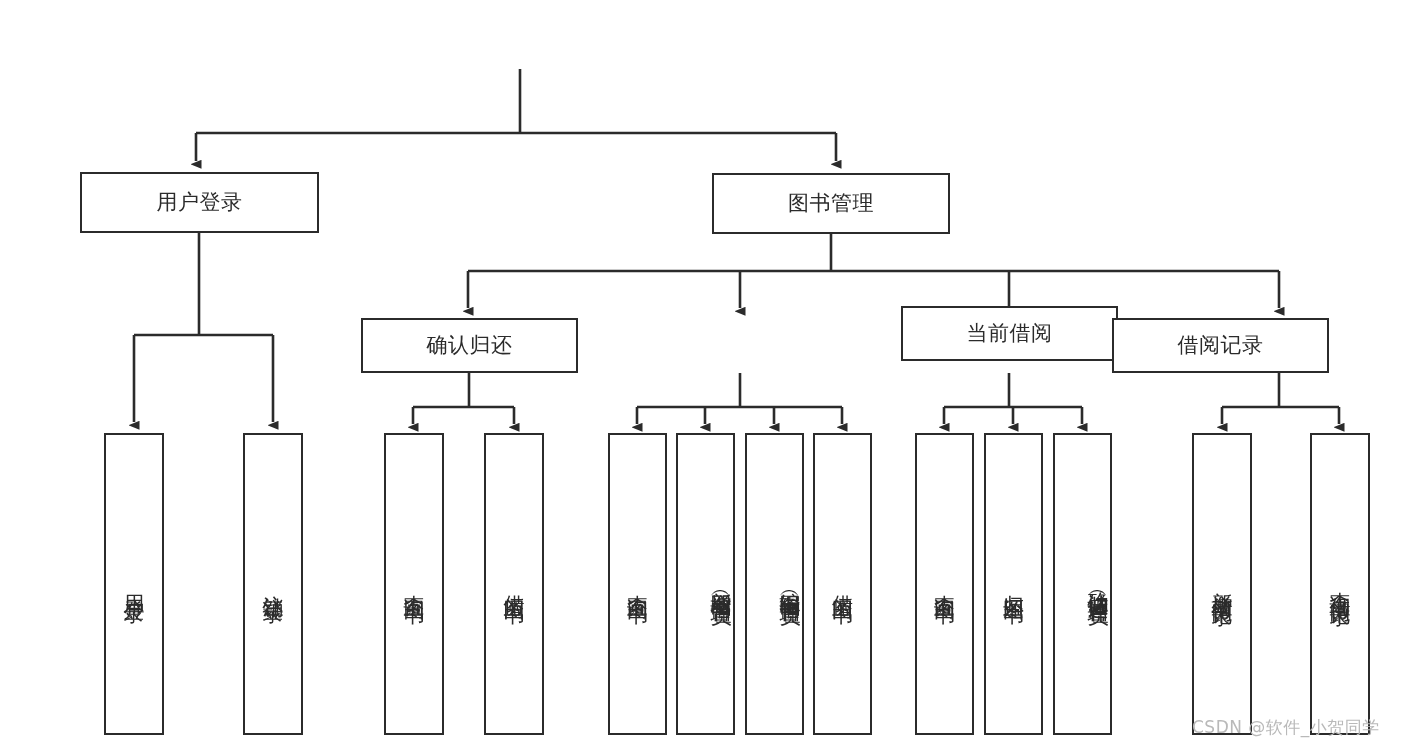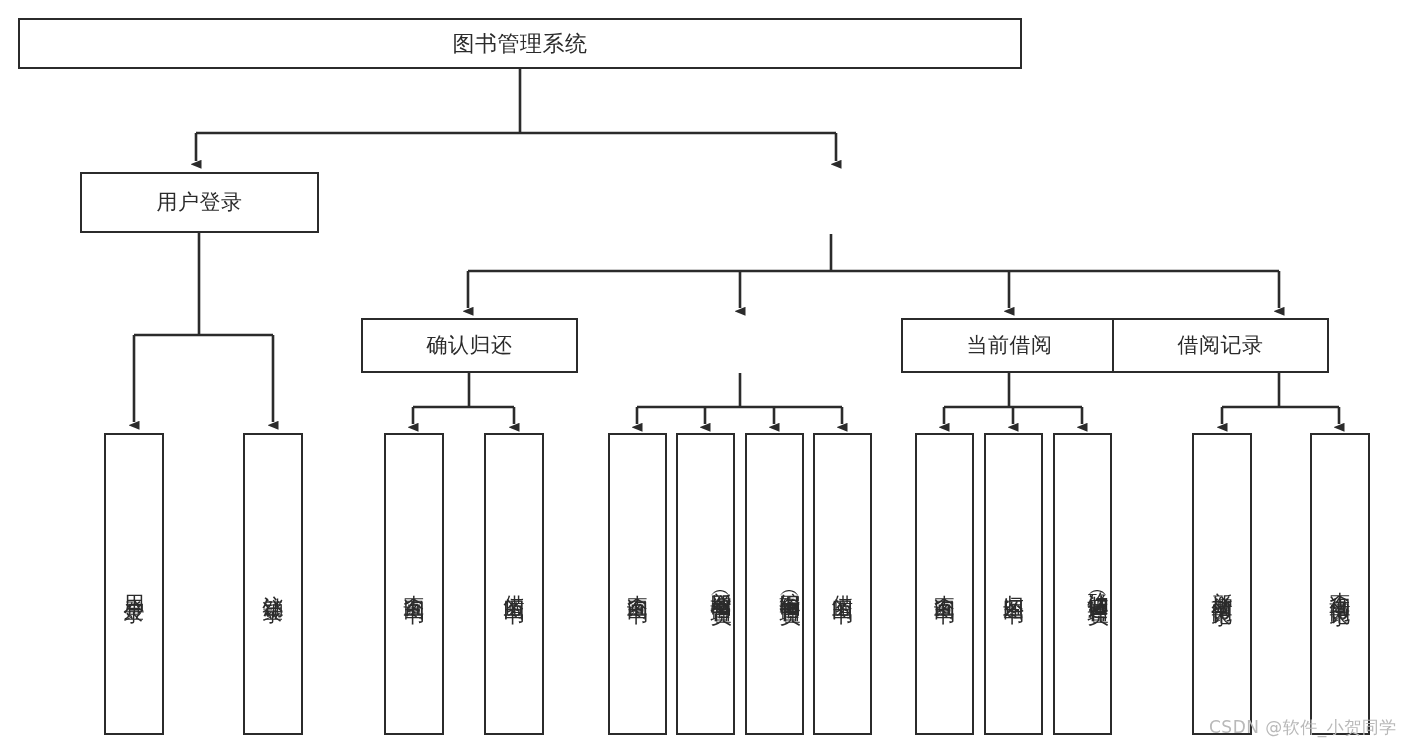--- a/index.html
+++ b/index.html
@@ -115,41 +115,41 @@
       <path d="M1013,407 L1013,424" marker-end="url(#arrow)"></path>
       <path d="M1082,407 L1082,424" marker-end="url(#arrow)"></path>
 
       <path d="M1279,373 L1279,407"></path>
       <path d="M1222,407 L1339,407"></path>
       <path d="M1222,407 L1222,424" marker-end="url(#arrow)"></path>
       <path d="M1339,407 L1339,424" marker-end="url(#arrow)"></path>
     </g>
   </svg>
 
-  <div class="node root horiz" style="left:18px; top:18px; width:1004px; height:51px;">图书管理系统</div>
 
   <div class="node horiz" style="left:80px; top:172px; width:239px; height:61px;">用户登录</div>
+  <div class="node horiz" style="left:712px; top:173px; width:238px; height:61px;">图书管理</div>
 
   <div class="node horiz" style="left:361px; top:318px; width:217px; height:55px;">确认归还</div>
-  <div class="node horiz" style="left:901px; top:318px; width:217px; height:55px;">当前借阅</div>
+  <div class="node horiz" style="left:901px; top:306px; width:217px; height:55px;">当前借阅</div>
   <div class="node horiz" style="left:1112px; top:318px; width:217px; height:55px;">借阅记录</div>
 
   <div class="node vert" style="left:104px; top:433px; width:60px; height:302px;">用户登录</div>
   <div class="node vert" style="left:243px; top:433px; width:60px; height:302px;">注销登录</div>
 
   <div class="node vert" style="left:384px; top:433px; width:60px; height:302px;">查询图书</div>
   <div class="node vert" style="left:484px; top:433px; width:60px; height:302px;">借阅图书</div>
 
   <div class="node vert" style="left:608px; top:433px; width:59px; height:302px;">查询图书</div>
   <div class="node vert tall" style="left:676px; top:433px; width:59px; height:302px;">新增图书（管理员）</div>
   <div class="node vert tall" style="left:745px; top:433px; width:59px; height:302px;">编辑图书（管理员）</div>
   <div class="node vert" style="left:813px; top:433px; width:59px; height:302px;">借阅图书</div>
 
   <div class="node vert" style="left:915px; top:433px; width:59px; height:302px;">查询图书</div>
   <div class="node vert" style="left:984px; top:433px; width:59px; height:302px;">归还图书</div>
   <div class="node vert tall" style="left:1053px; top:433px; width:59px; height:302px;">确认归还（管理员）</div>
 
   <div class="node vert" style="left:1192px; top:433px; width:60px; height:302px;">新增借阅记录</div>
   <div class="node vert" style="left:1310px; top:433px; width:60px; height:302px;">查询借阅记录</div>
 
-  <div class="watermark" style="left:1192px; top:716px;margin-left:17px;">CSDN @软件_小贺同学</div>
+  <div class="watermark" style="left:1192px; top:716px;">CSDN @软件_小贺同学</div>
 
 </div>
 
 </body></html>

